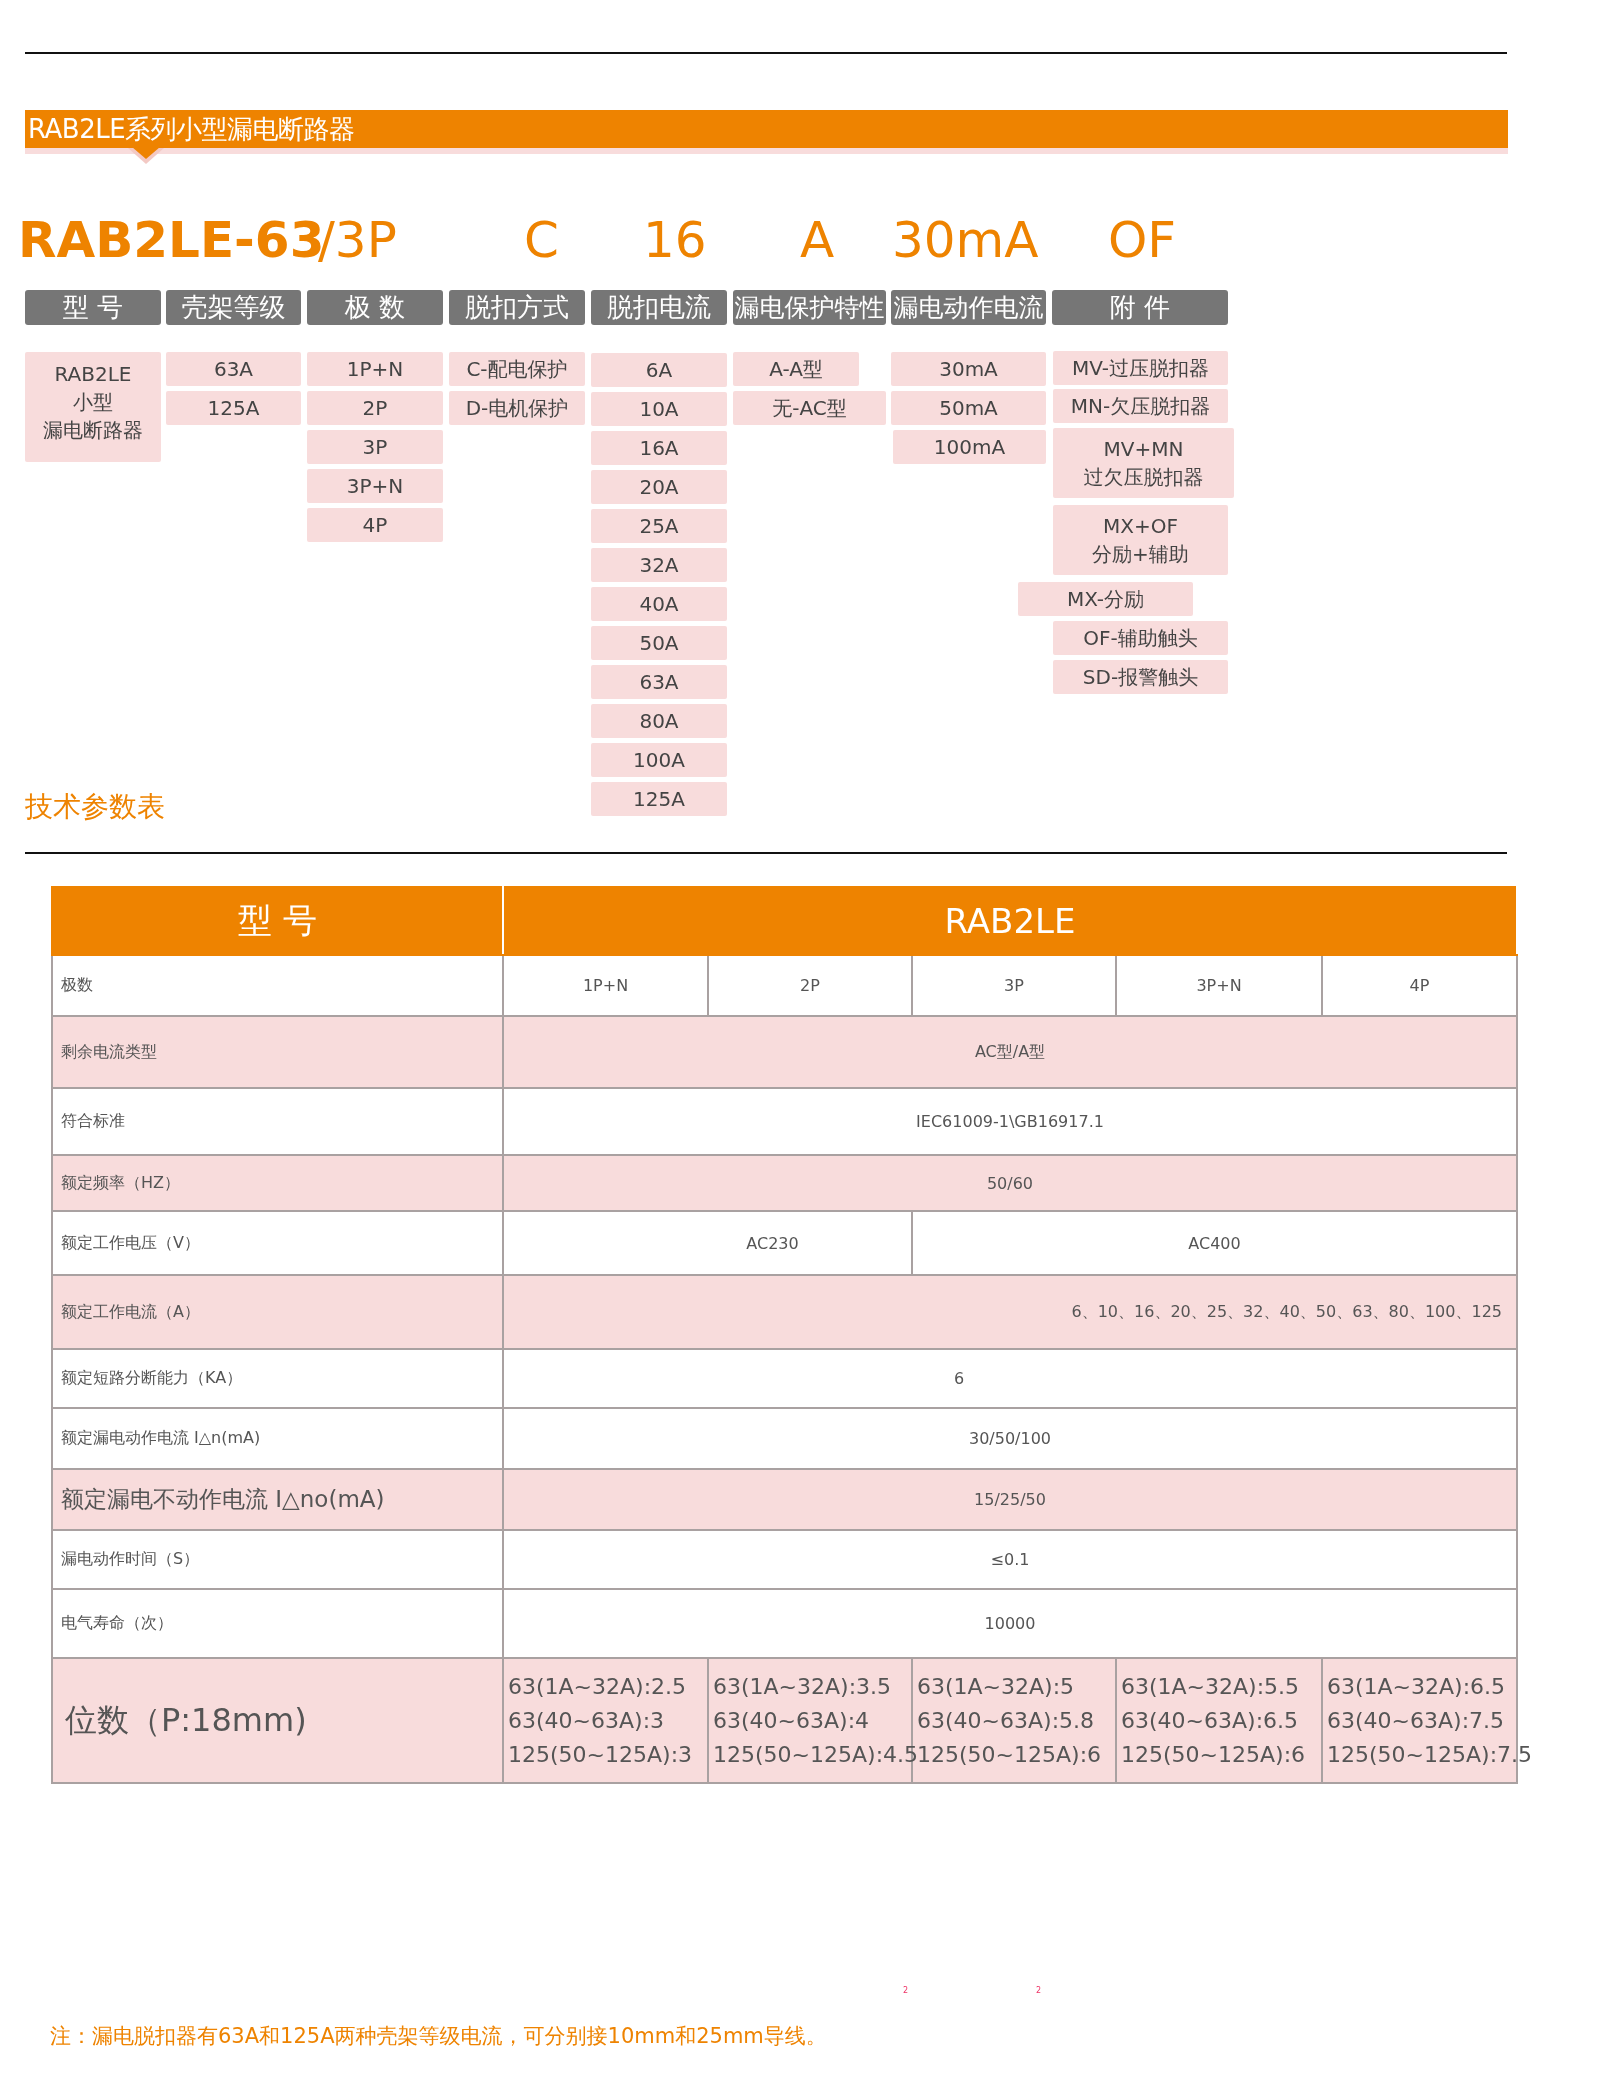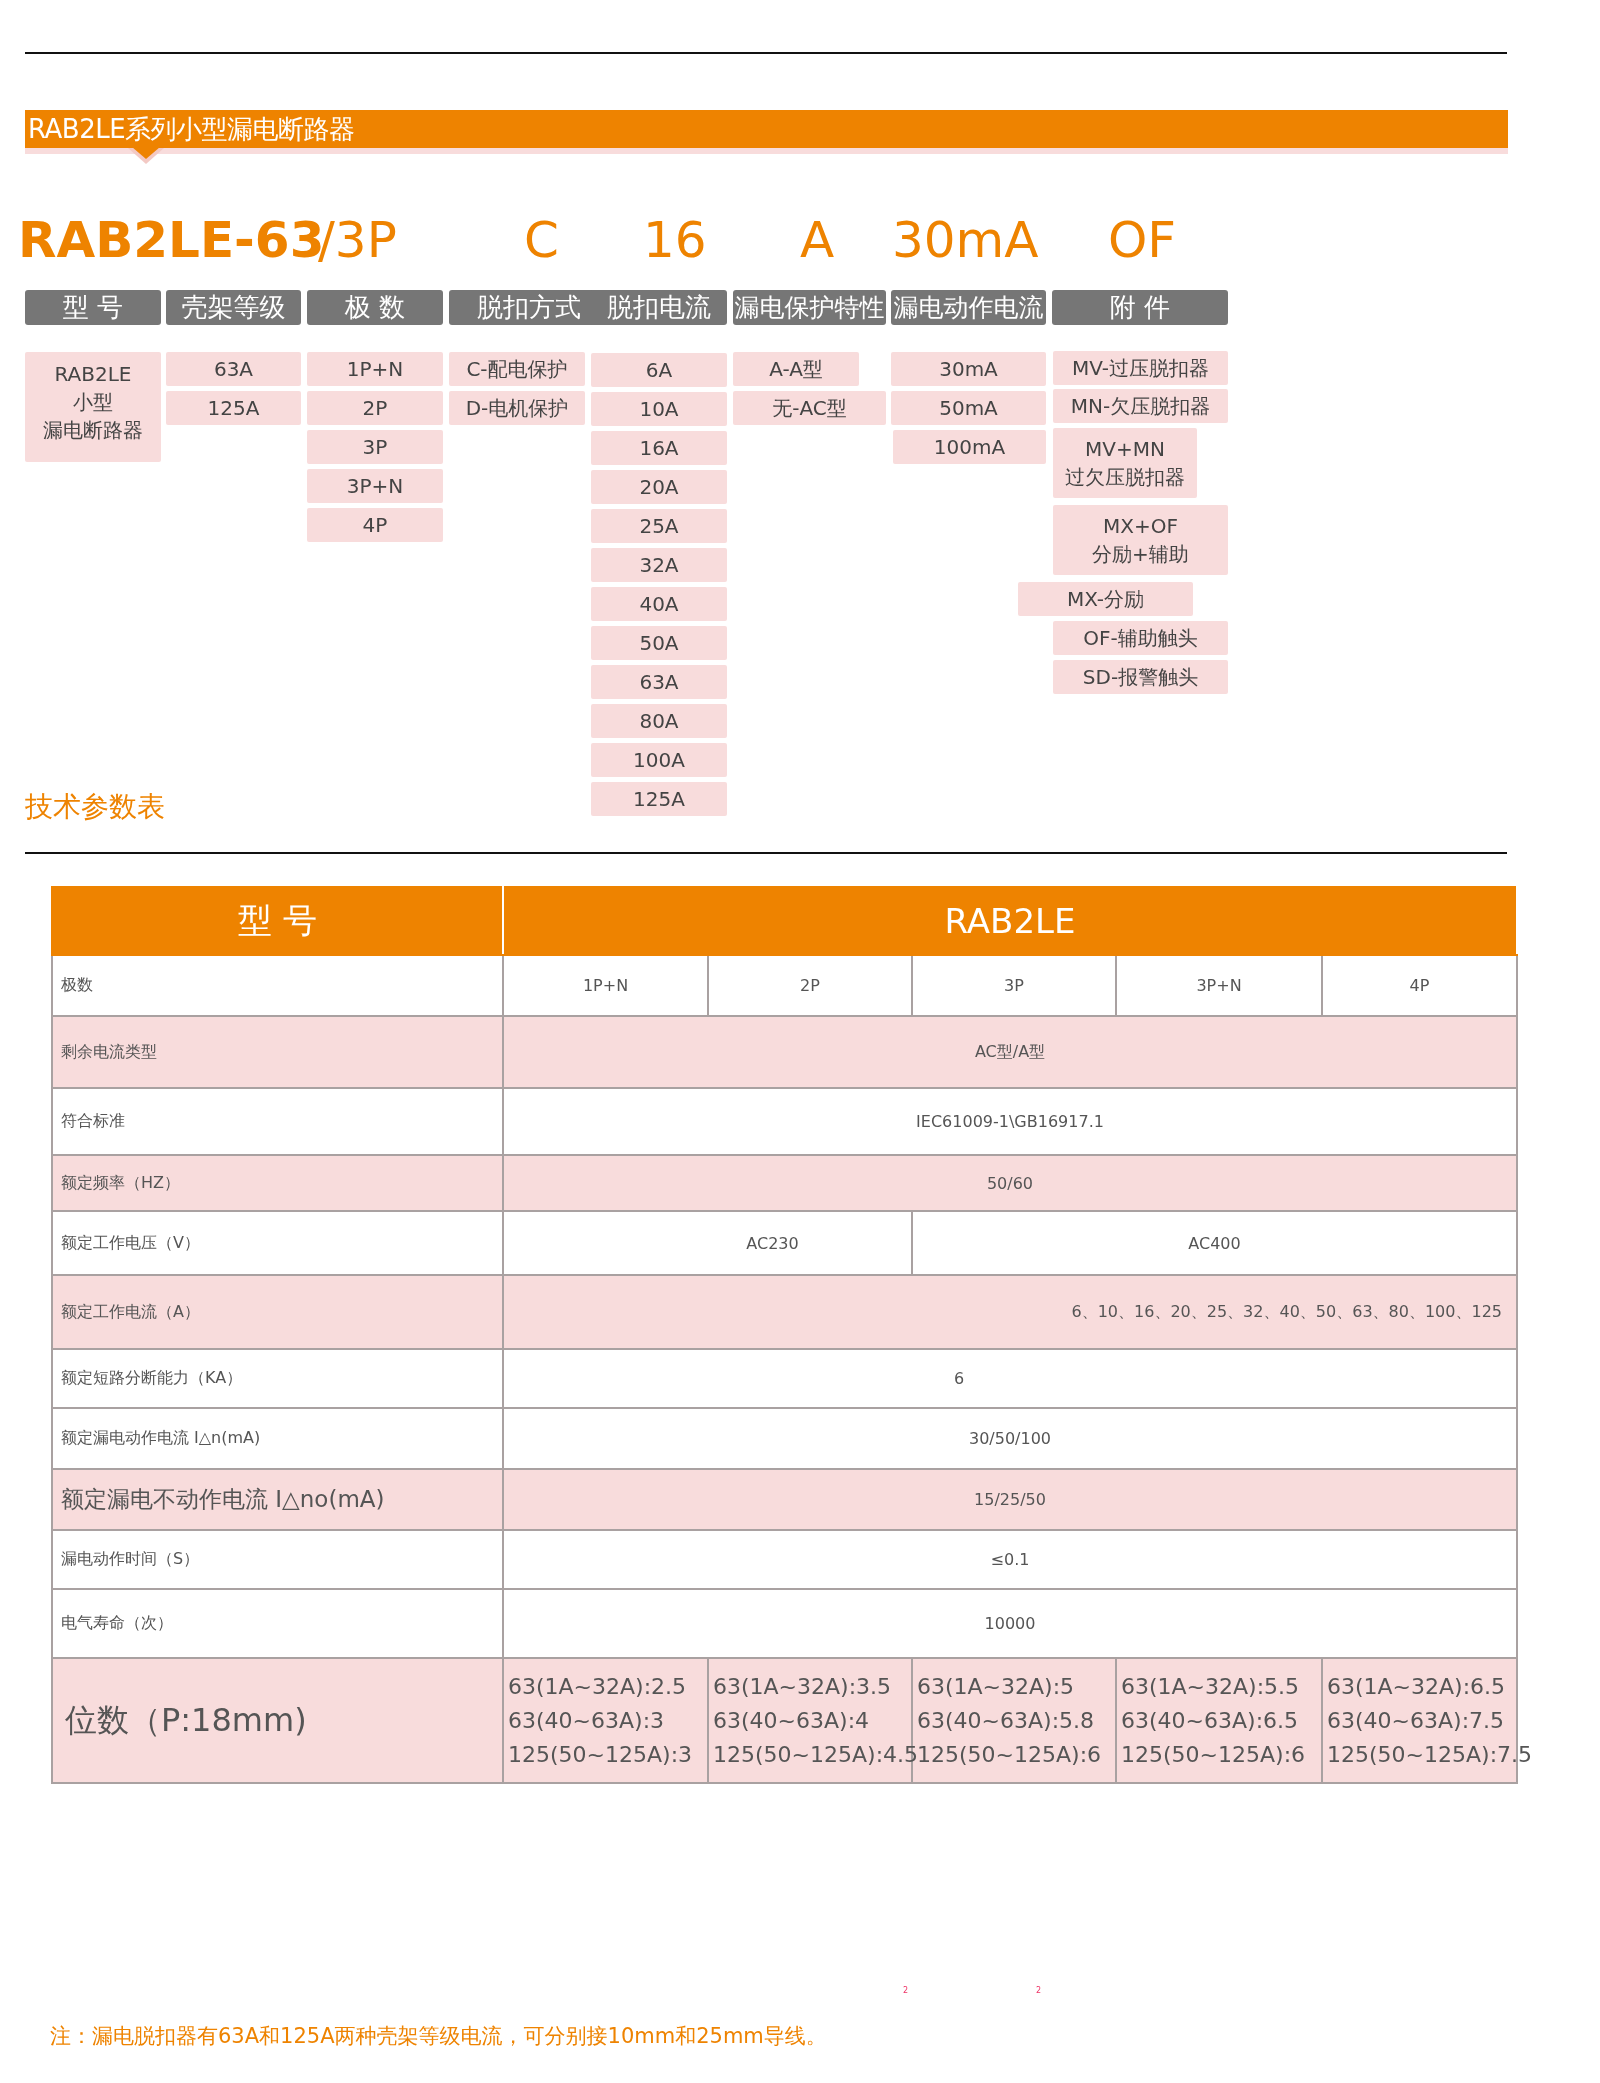--- a/index.html
+++ b/index.html
@@ -42,21 +42,21 @@
   <span class="code" style="left:643px;">16</span>
   <span class="code" style="left:800px;">A</span>
   <span class="code" style="left:892px;">30mA</span>
   <span class="code" style="left:1108px;">OF</span>
 </div>
 
 <div>
   <div class="ghead" style="left:25px;width:136px;">型 号</div>
   <div class="ghead" style="left:166px;width:135px;">壳架等级</div>
   <div class="ghead" style="left:307px;width:136px;">极 数</div>
-  <div class="ghead" style="left:449px;width:160px;">脱扣方式</div>
+  <div class="ghead" style="left:449px;width:136px;">脱扣方式</div>
   <div class="ghead" style="left:591px;width:136px;">脱扣电流</div>
   <div class="ghead" style="left:733px;width:153px;font-size:25px;">漏电保护特性</div>
   <div class="ghead" style="left:891px;width:155px;font-size:25px;">漏电动作电流</div>
   <div class="ghead" style="left:1052px;width:176px;">附 件</div>
 </div>
 
 <div class="opt" style="left:25px;top:352px;width:136px;height:110px;line-height:28px;padding-top:8px;box-sizing:border-box;">
   <div>RAB2LE</div>
   <div>小型</div>
   <div>漏电断路器</div>
@@ -89,21 +89,21 @@
 
 <div class="opt" style="left:733px;top:352px;width:126px;">A-A型</div>
 <div class="opt" style="left:733px;top:391px;width:153px;">无-AC型</div>
 
 <div class="opt" style="left:891px;top:352px;width:155px;">30mA</div>
 <div class="opt" style="left:891px;top:391px;width:155px;">50mA</div>
 <div class="opt" style="left:893px;top:430px;width:153px;">100mA</div>
 
 <div class="opt" style="left:1053px;top:351px;width:175px;">MV-过压脱扣器</div>
 <div class="opt" style="left:1053px;top:389px;width:175px;">MN-欠压脱扣器</div>
-<div class="opt tall" style="left:1053px;top:428px;width:144px;">
+<div class="opt tall" style="left:1053px;top:428px;width:181px;">
   <div>MV+MN</div>
   <div>过欠压脱扣器</div>
 </div>
 <div class="opt tall" style="left:1053px;top:505px;width:175px;">
   <div>MX+OF</div>
   <div>分励+辅助</div>
 </div>
 <div class="opt" style="left:1018px;top:582px;width:175px;">MX-分励</div>
 <div class="opt" style="left:1053px;top:621px;width:175px;">OF-辅助触头</div>
 <div class="opt" style="left:1053px;top:660px;width:175px;">SD-报警触头</div>

